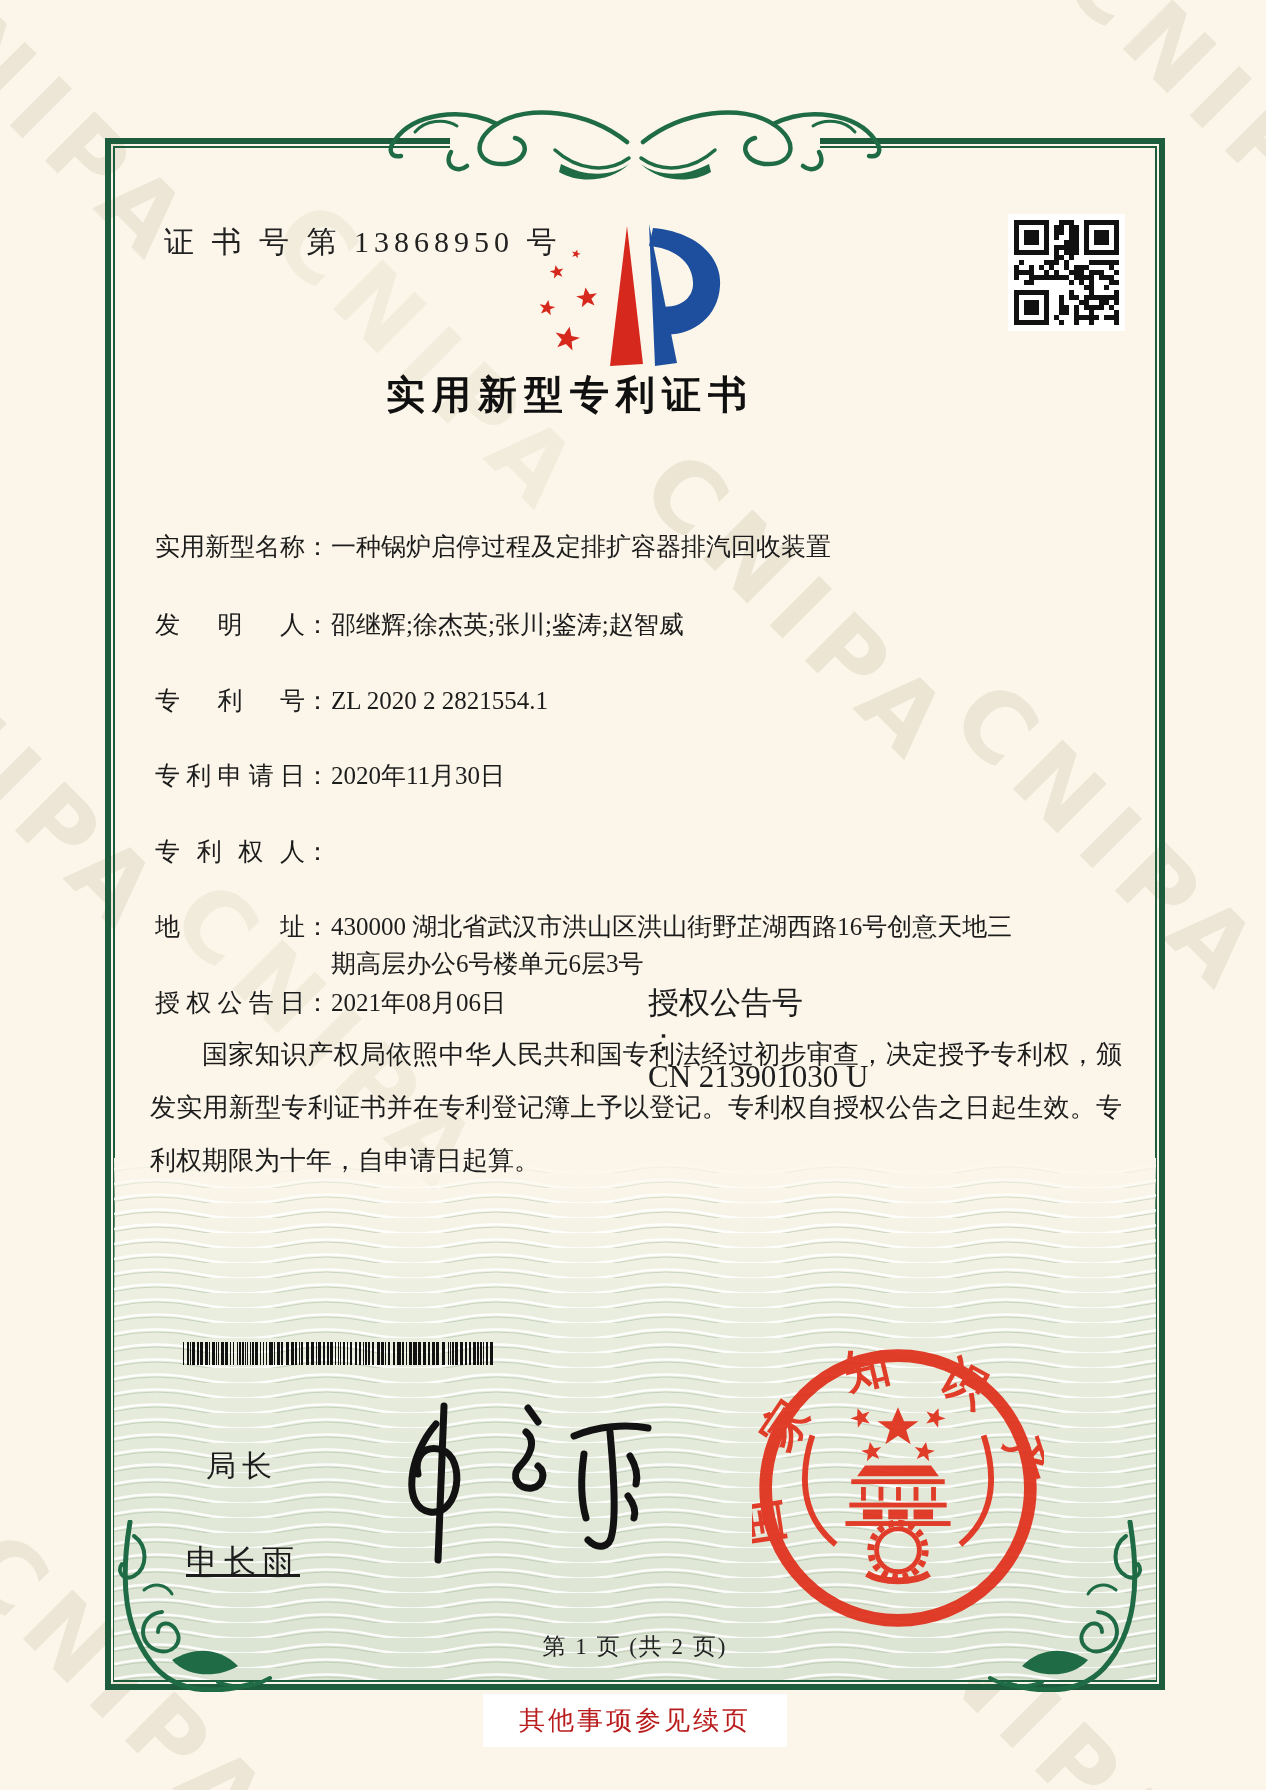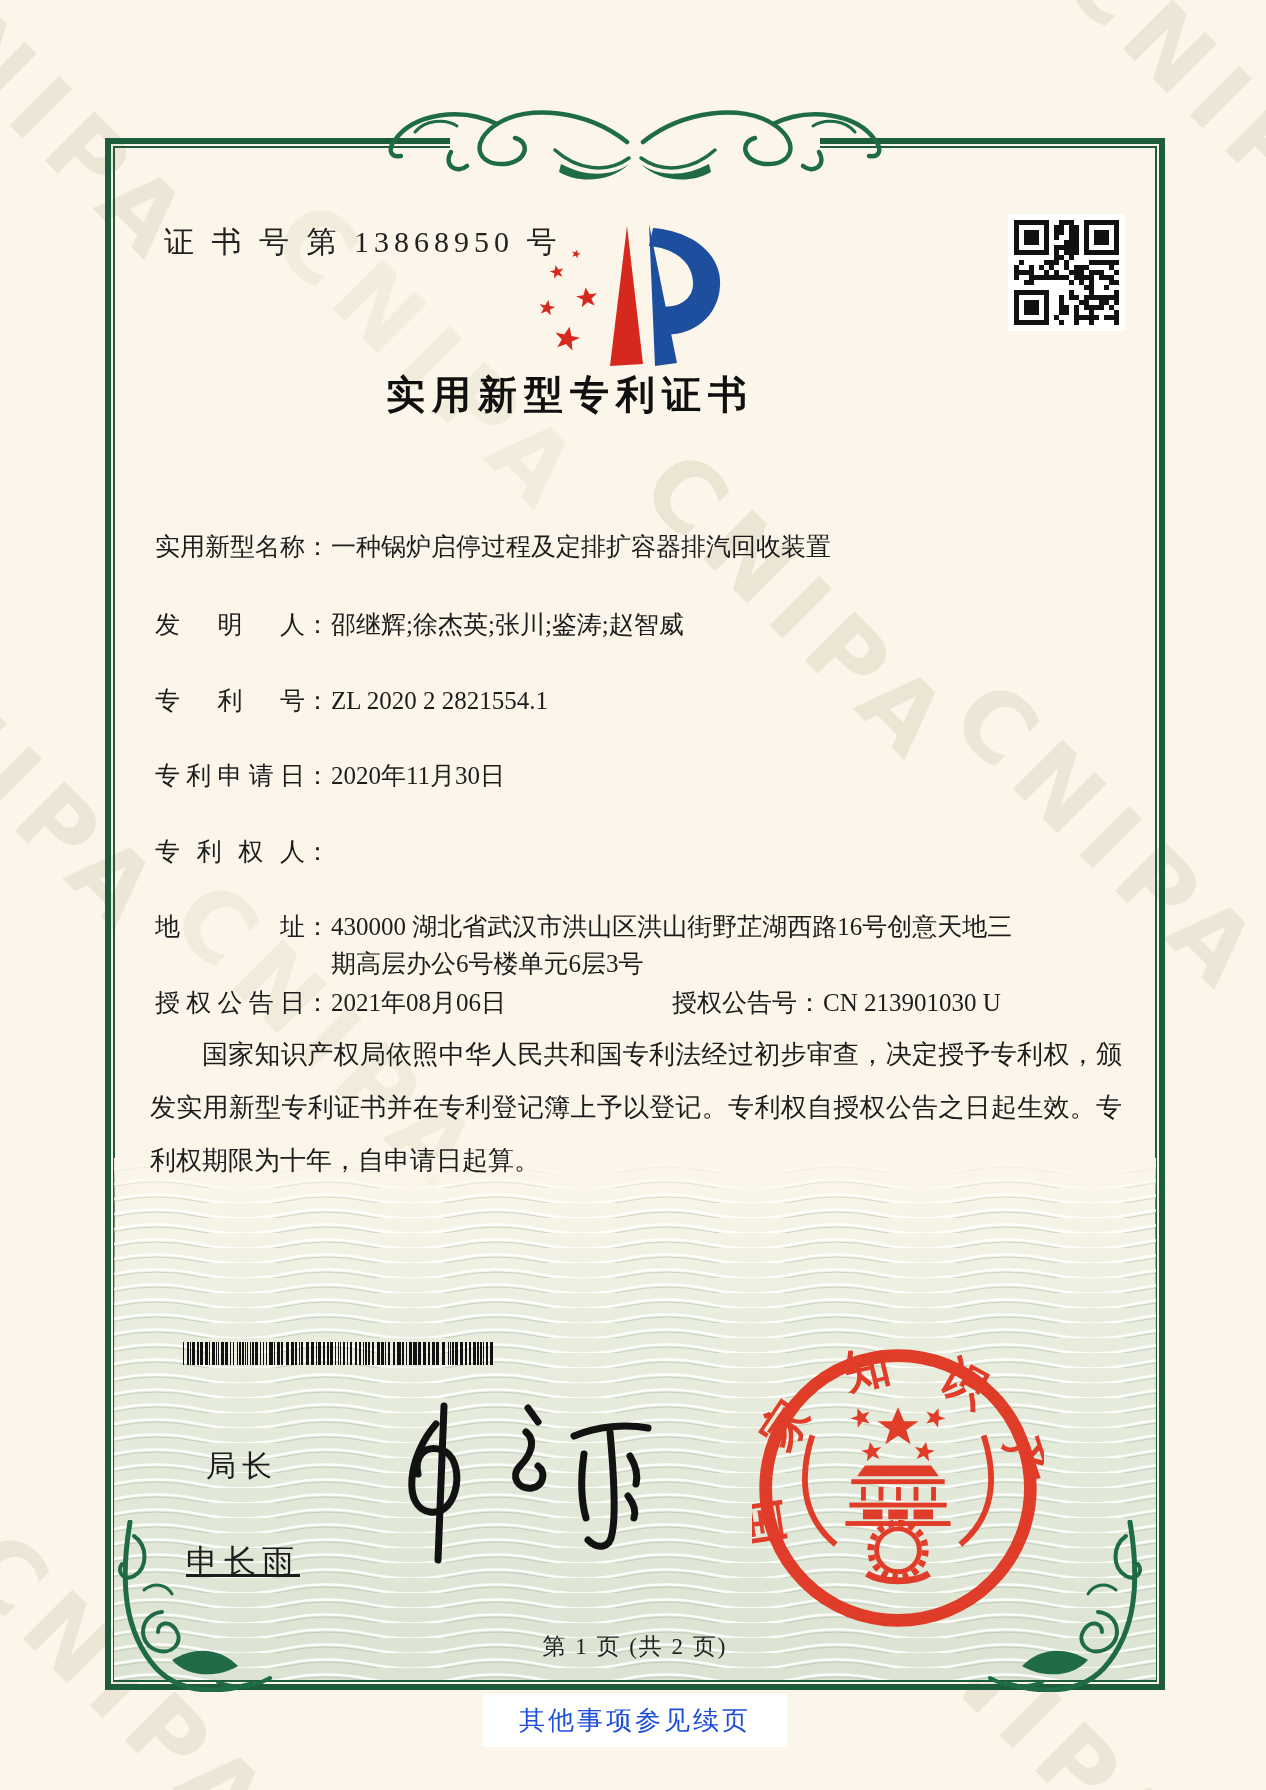--- a/index.html
+++ b/index.html
@@ -43,40 +43,40 @@
   .qr svg{position:absolute;left:6px;top:6px;}
   .title{position:absolute;left:230px;top:368px;width:680px;text-align:center;
     font-size:39px;font-weight:bold;letter-spacing:7px;color:#101010;}
   
   .row{position:absolute;left:155px;display:flex;font-size:25px;line-height:37px;}
   .lbl{display:inline-block;width:150px;text-align:justify;text-align-last:justify;}
   .colon{display:inline-block;width:26px;}
   .val{display:inline-block;max-width:700px;}
   .r1{top:528px;} .r2{top:606px;} .r3{top:682px;} .r4{top:757px;} .r5{top:833px;} .r6{top:908px;}
   .grant-date{top:984px;}
-  .grant-number{position:absolute;left:672px;top:984px;display:flex;font-size:25px;line-height:37px;}
+  .grant-number{position:absolute;left:648px;top:984px;display:flex;font-size:31px;line-height:37px;flex-direction:column;}
   .grant-number .lbl{width:auto;text-align:left;text-align-last:auto;}
   
   .body-text{position:absolute;left:150px;top:1028px;width:972px;
     font-size:26px;line-height:53px;text-align:justify;}
   .body-text p{margin:0;text-indent:2em;}
   
   #barcode{position:absolute;left:183px;top:1342px;width:320px;height:23px;display:flex;}
   #barcode span{background:#111;display:block;height:100%;flex:none;}
   .director-title{position:absolute;left:186px;top:1446px;font-size:30px;letter-spacing:6px;margin-left:20px;}
   .director-name{position:absolute;left:186px;top:1540px;font-size:32px;letter-spacing:6px;text-decoration:underline;}
   .signature{position:absolute;left:378px;top:1396px;width:285px;height:178px;}
   .seal{position:absolute;left:752px;top:1342px;width:292px;height:292px;opacity:.93;}
   .seal-date{position:absolute;left:756px;top:1524px;width:292px;text-align:center;
     font-size:26px;color:#161616;letter-spacing:1px;white-space:nowrap;}
   .page-footer{position:absolute;left:105px;top:1631px;width:1060px;text-align:center;
     font-size:23px;letter-spacing:2px;color:#222;}
   .continuation{position:absolute;left:105px;top:1694px;width:1060px;text-align:center;}
   .continuation .note{display:inline-block;background:#ffffff;padding:9px 36px;
-    font-size:26px;letter-spacing:3px;color:#1d4ed8;}
+    font-size:26px;letter-spacing:3px;color:#b91c1c;}
 </style>
 </head>
 <body>
 
 <div class="page">
 
   <span class="wm wm1">CNIPA</span>
   <span class="wm wm2">CNIPA</span>
   <span class="wm wm3">CNIPA</span>
   <span class="wm wm4">CNIPA</span>

